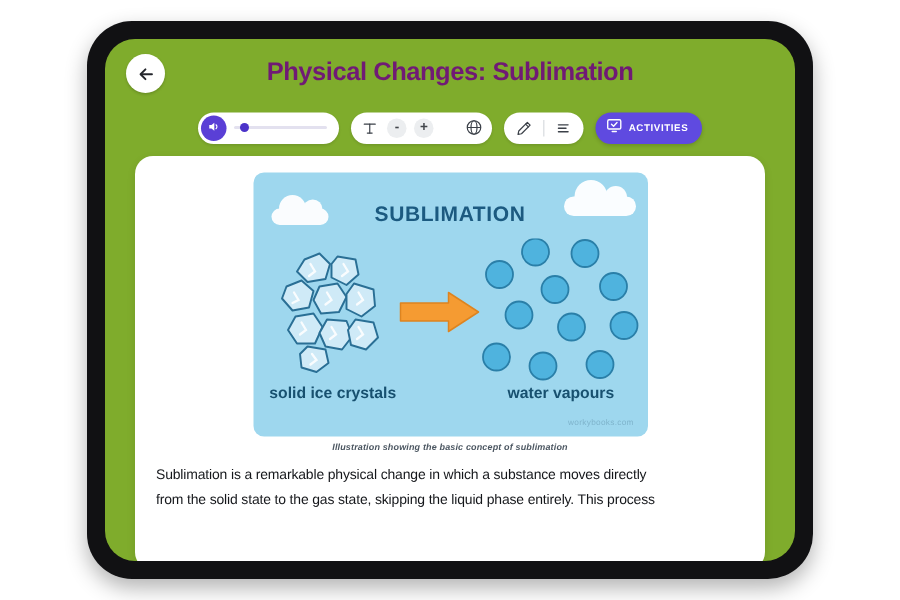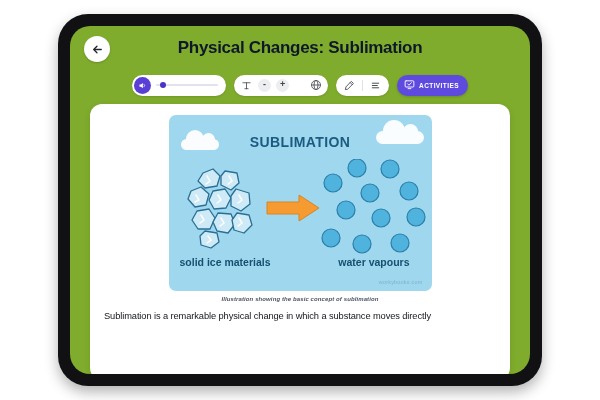--- a/index.html
+++ b/index.html
@@ -54,21 +54,21 @@
     cursor: pointer;
   }
   .back-button svg { display: block; }
 
   .page-title {
     position: absolute;
     left: 0; right: 0; top: 12px;
     text-align: center;
     font-size: 17px;
     font-weight: bold;
-    color: #0f172a;
+    color: #701a75;
     letter-spacing: -0.3px;
   }
 
   
   .toolbar {
     position: absolute;
     left: 0; right: 0; top: 44px;
     height: 30px;
     display: flex;
     align-items: center;
@@ -391,29 +391,30 @@
                   <circle cx="25" cy="51" r="9"></circle>
                   <circle cx="60" cy="59" r="9"></circle>
                   <circle cx="95" cy="58" r="9"></circle>
                   <circle cx="10" cy="79" r="9"></circle>
                   <circle cx="41" cy="85" r="9"></circle>
                   <circle cx="79" cy="84" r="9"></circle>
                 </g>
               </svg>
             </div>
 
-            <div class="ill-label label-left">solid ice materials</div>
+            <div class="ill-label label-left">solid ice crystals</div>
             <div class="ill-label label-right">water vapours</div>
 
             <div class="watermark">workybooks.com</div>
           </div>
         </div>
 
         <div class="caption">Illustration showing the basic concept of sublimation</div>
 
         <div class="body-text">
           <div>Sublimation is a remarkable physical change in which a substance moves directly</div>
+          <div>from the solid state to the gas state, skipping the liquid phase entirely. This process</div>
         </div>
       </div>
 
     </div>
   </div>
 </div>
 
 </body></html>

